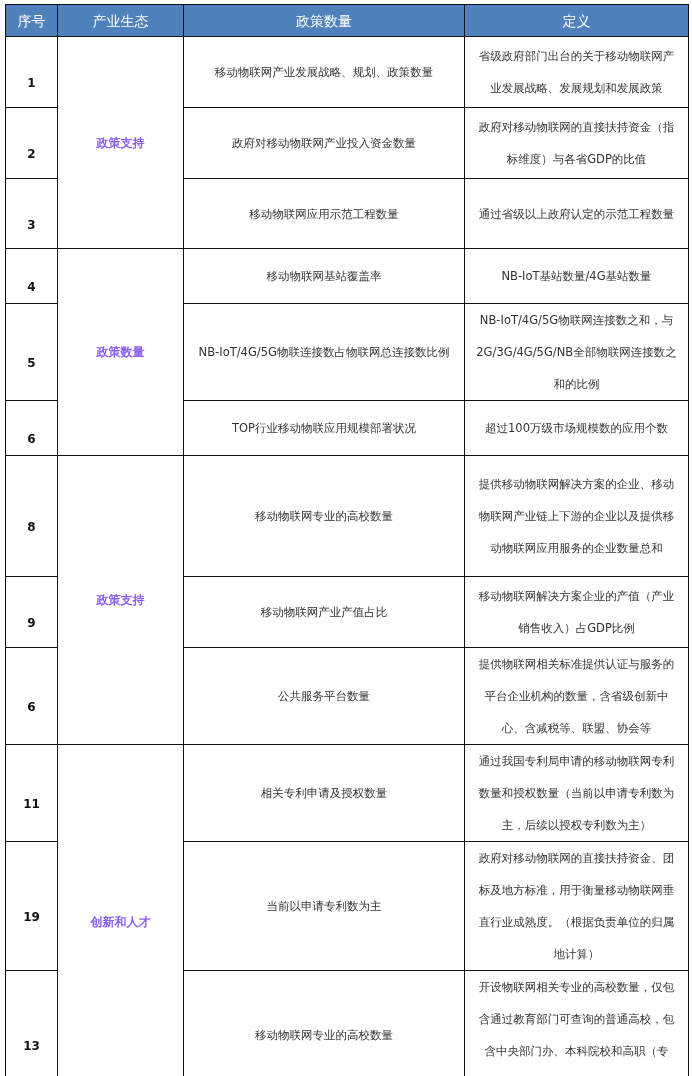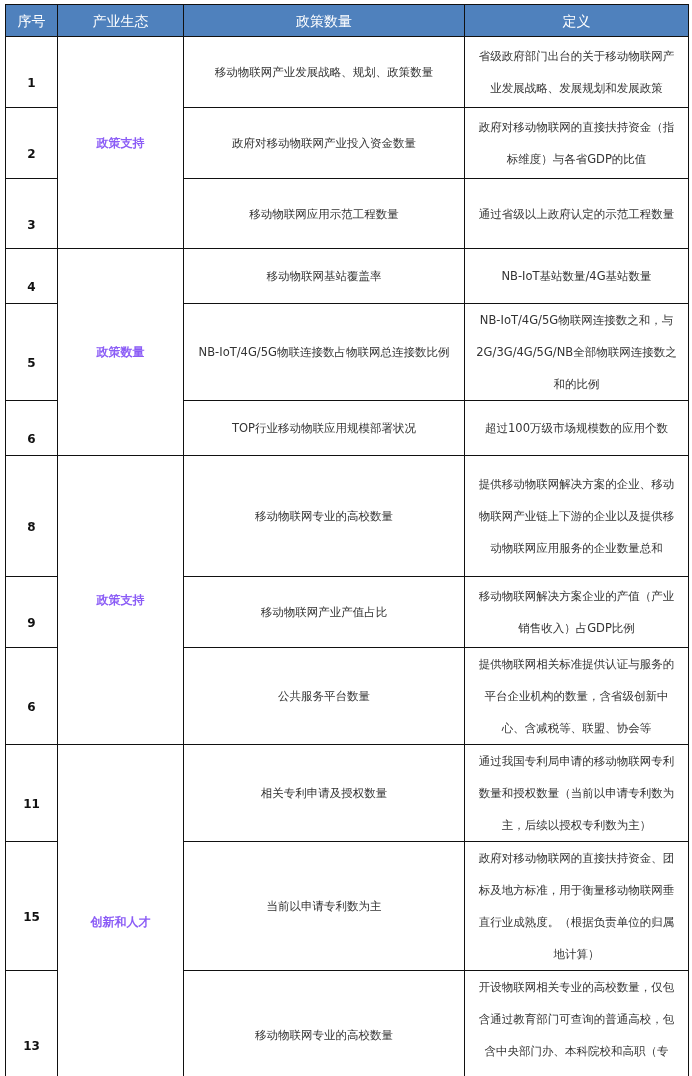--- a/index.html
+++ b/index.html
@@ -98,21 +98,21 @@
       <td>公共服务平台数量</td>
       <td class="def">提供物联网相关标准提供认证与服务的平台企业机构的数量，含省级创新中心、含减税等、联盟、协会等</td>
     </tr>
     <tr style="height:96px">
       <td class="num">11</td>
       <td class="dim" rowspan="3">创新和人才</td>
       <td>相关专利申请及授权数量</td>
       <td class="def">通过我国专利局申请的移动物联网专利数量和授权数量（当前以申请专利数为主，后续以授权专利数为主）</td>
     </tr>
     <tr style="height:121px">
-      <td class="num">15</td>
+      <td class="num">19</td>
       <td>当前以申请专利数为主</td>
       <td class="def">政府对移动物联网的直接扶持资金、团标及地方标准，用于衡量移动物联网垂直行业成熟度。（根据负责单位的归属地计算）</td>
     </tr>
     <tr style="height:121px">
       <td class="num">13</td>
       <td>移动物联网专业的高校数量</td>
       <td class="def">开设物联网相关专业的高校数量，仅包含通过教育部门可查询的普通高校，包含中央部门办、本科院校和高职（专科）院校</td>
     </tr>
   </tbody>
 </table>

